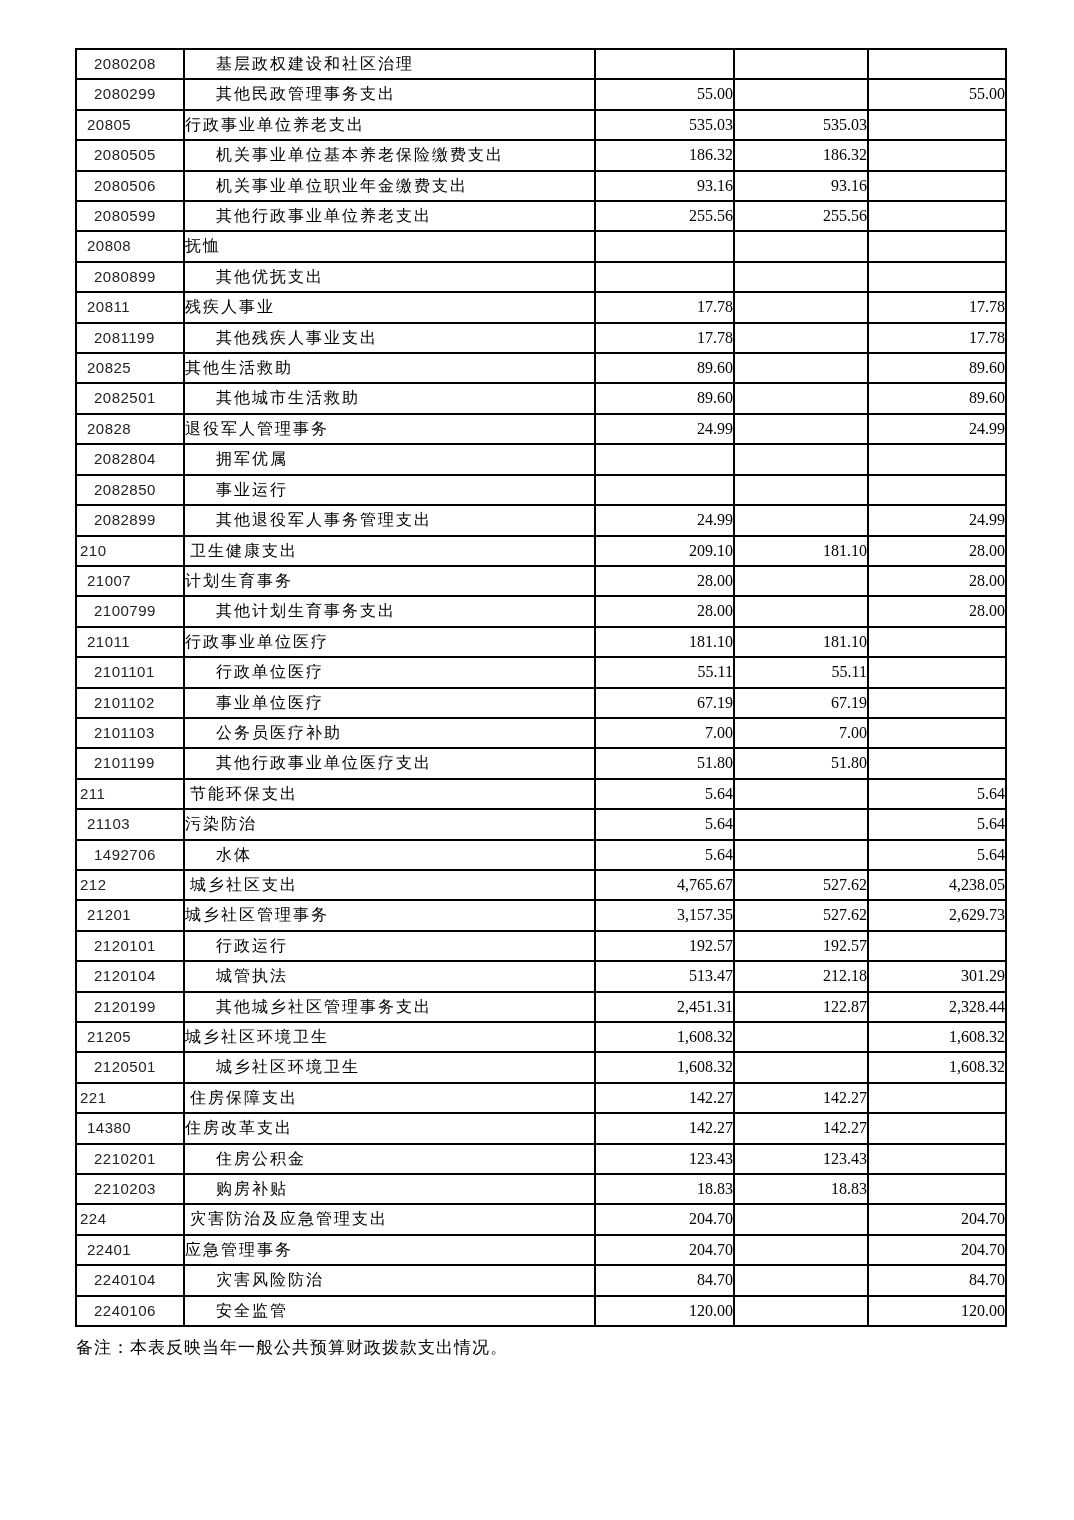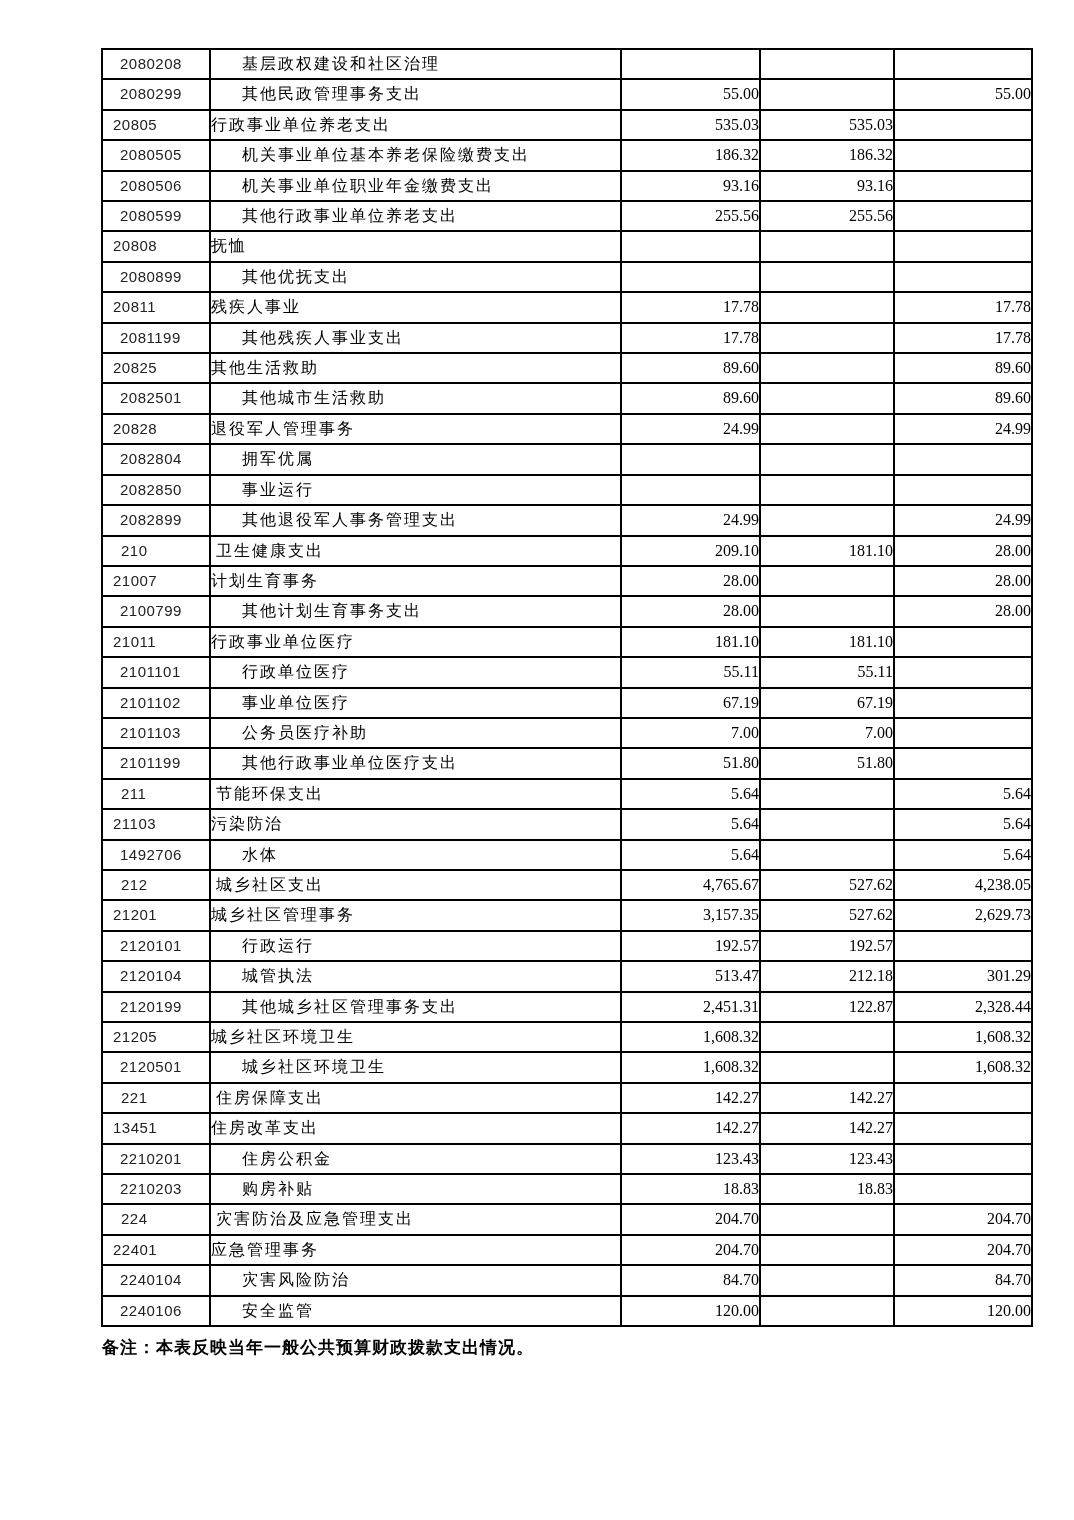--- a/index.html
+++ b/index.html
@@ -5,21 +5,20 @@
   * { box-sizing: border-box; }
   html, body { margin: 0; padding: 0; background: #ffffff; }
   .page {
     position: relative;
     width: 1022px;
     height: 1520px;
     background: #ffffff;
     font-family: "Liberation Serif", serif;
     color: #000000;
     overflow: hidden;
-    margin-left: 26px;
   }
   table.budget {
     position: absolute;
     left: 75px;
     top: 48px;
     width: 930px;
     border-collapse: collapse;
     table-layout: fixed;
   }
   table.budget td {
@@ -42,32 +41,32 @@
     font-size: 16px;
     letter-spacing: 2px;
   }
   td.num {
     font-family: "Liberation Serif", serif;
     font-size: 16px;
     text-align: right;
     padding-right: 5px;
   }
   
-  tr.lvl0 td.code { padding-left: 18px; }
+  tr.lvl0 td.code { padding-left: 3px; }
   tr.lvl1 td.code { padding-left: 10px; border-radius: 15px; }
   tr.lvl2 td.code { padding-left: 17px; }
   tr.lvl0 td.name { padding-left: 5px; }
   tr.lvl1 td.name { }
   tr.lvl2 td.name { padding-left: 31px; }
   .footer-note {
     position: absolute;
     left: 76px;
     top: 1336px;
     font-family: "Liberation Serif", serif;
-    font-weight: bold;
+    font-weight: normal;
     font-size: 17px;
     letter-spacing: 1px;
     color: #000000;
   }
 </style>
 </head>
 <body>
 
 <div class="page">
   <table class="budget">
@@ -318,21 +317,21 @@
           <td class="num">1,608.32</td>
         </tr>
         <tr class="lvl0">
           <td class="code">221</td>
           <td class="name">住房保障支出</td>
           <td class="num">142.27</td>
           <td class="num">142.27</td>
           <td class="num"></td>
         </tr>
         <tr class="lvl1">
-          <td class="code">13451</td>
+          <td class="code">14380</td>
           <td class="name">住房改革支出</td>
           <td class="num">142.27</td>
           <td class="num">142.27</td>
           <td class="num"></td>
         </tr>
         <tr class="lvl2">
           <td class="code">2210201</td>
           <td class="name">住房公积金</td>
           <td class="num">123.43</td>
           <td class="num">123.43</td>

